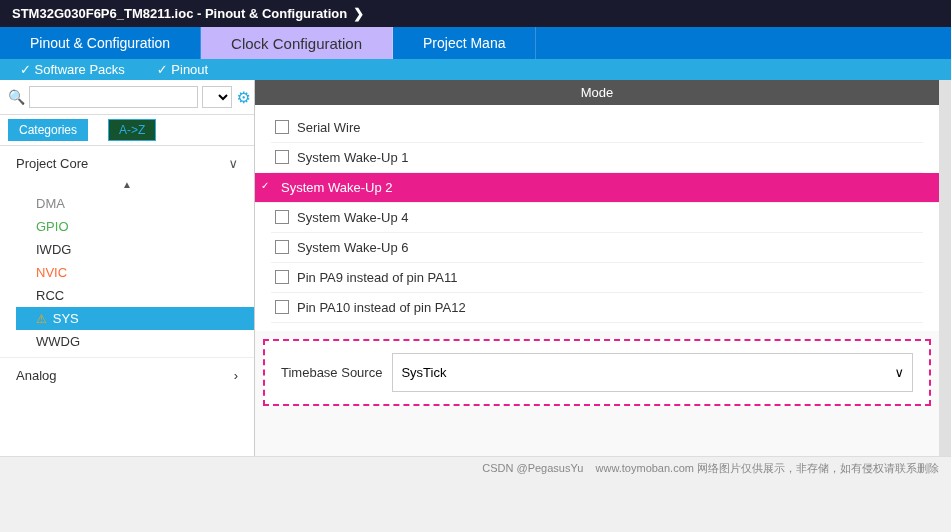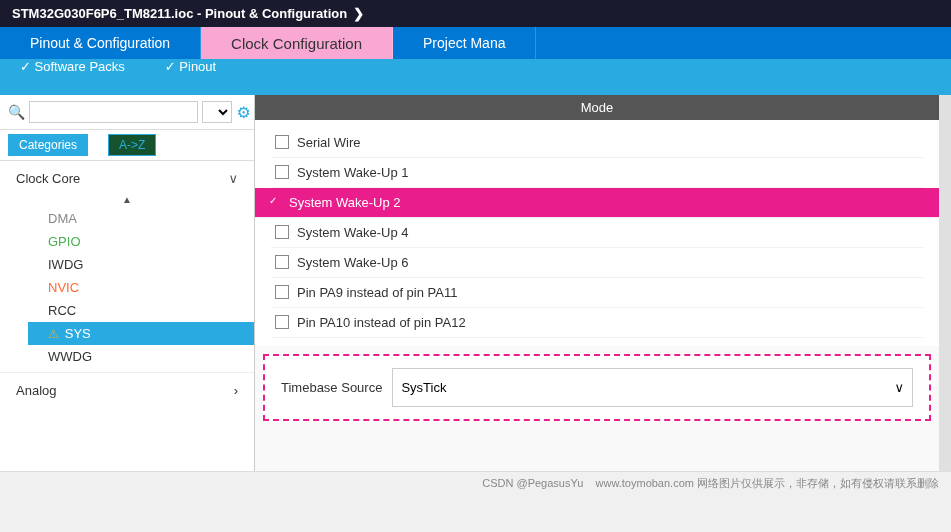--- a/index.html
+++ b/index.html
@@ -27,34 +27,34 @@
       display: flex;
       align-items: center;
       justify-content: center;
       padding: 0 30px;
       color: white;
       font-size: 14px;
       cursor: pointer;
       border-right: 1px solid rgba(255,255,255,0.2);
     }
     .tab.clock-tab {
-      background: #f9a8d4;
+      background: #c4b5fd;
       color: #333;
       font-size: 15px;
       font-weight: 500;
     }
 
     
     .sub-nav {
       background: #29abe2;
       display: flex;
-      align-items: flex-start;
-      height: 36px;
+      align-items: center;
+      height: 21px;
       padding: 0 20px;
-      gap: 40px;
+      gap: 32px;
     }
     .sub-nav-item {
       color: white;
       font-size: 13px;
       display: flex;
       align-items: center;
       gap: 4px;
       cursor: pointer;
     }
 
@@ -122,21 +122,20 @@
       justify-content: space-between;
       padding: 6px 16px;
       font-size: 13px;
       color: #333;
       cursor: pointer;
     }
     .category-header .expand-icon { color: #555; }
 
     .category-items {
       padding-left: 16px;
-      margin-left: 12px;
     }
 
     .sidebar-item {
       padding: 4px 20px;
       font-size: 13px;
       cursor: pointer;
       display: flex;
       align-items: center;
       gap: 6px;
     }
@@ -210,21 +209,21 @@
       gap: 8px;
       padding: 7px 4px;
       font-size: 13px;
       color: #333;
       border-bottom: 1px solid #f0f0f0;
     }
     .mode-item.highlighted {
       background: #e91e8c;
       color: white;
       margin: 0 -16px;
-      padding: 7px 12px;
+      padding: 7px 4px;
     }
 
     .checkbox {
       width: 14px;
       height: 14px;
       border: 1px solid #888;
       background: white;
       display: inline-block;
       flex-shrink: 0;
     }
@@ -321,21 +320,21 @@
     </div>
 
     <div class="sidebar-tabs">
       <div class="sidebar-tab active">Categories</div>
       <div class="sidebar-tab">A-&gt;Z</div>
     </div>
 
     <div class="sidebar-content">
 
       <div class="category-header">
-        <span>Clock Core</span>
+        <span>Project Core</span>
         <span class="expand-icon">∨</span>
       </div>
 
       <div class="collapse-arrow">▲</div>
 
       <div class="category-items">
         <div class="sidebar-item dma">
           <span>DMA</span>
         </div>
         <div class="sidebar-item gpio">

